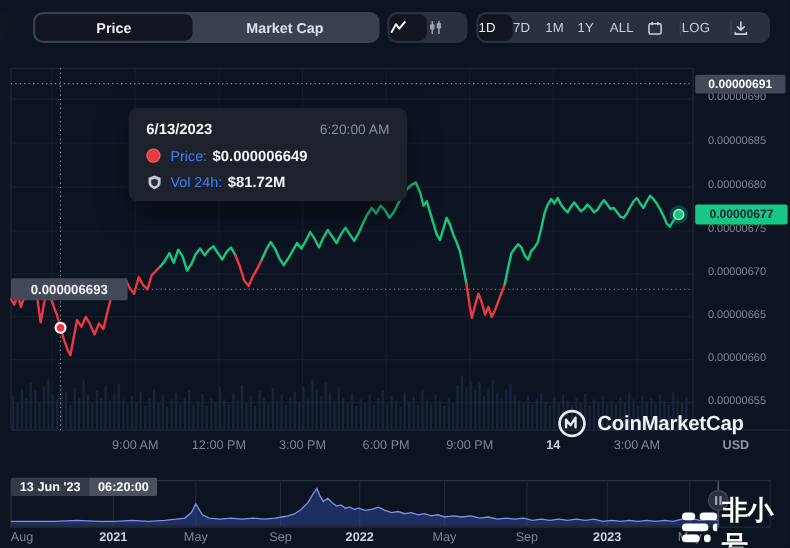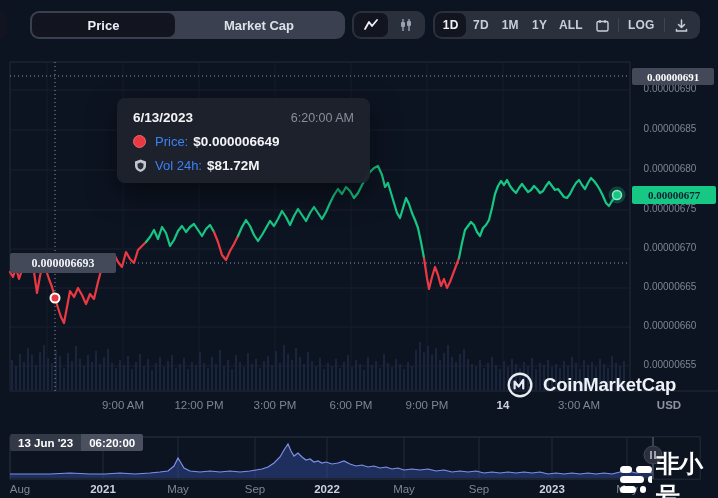--- a/index.html
+++ b/index.html
@@ -10,36 +10,36 @@
 
   
   .sliver{position:absolute;left:-12px;top:11px;width:19px;height:28px;background:#12151f;border-radius:8px;}
   .toggle{position:absolute;left:30px;top:11px;width:315px;height:28px;background:#3a4050;border-radius:9px;
           display:flex;align-items:center;padding:2px;}
   .toggle .opt{height:24px;display:flex;align-items:center;justify-content:center;
                font-size:13px;font-weight:700;color:#dde1e9;border-radius:7px;cursor:pointer;}
   .toggle .opt.sel{background:#12151f;color:#edeff4;}
   .grp{position:absolute;top:11px;height:28px;background:#2b303d;border-radius:9px;
        display:flex;align-items:center;padding:2px;}
-  .grp .it{height:24px;display:flex;align-items:center;justify-content:center;
-           font-size:12px;font-weight:700;color:#c9cedb;border-radius:7px;cursor:pointer;letter-spacing:.2px;}
+  .grp .it{height:24px;display:flex;align-items:center;
+           font-size:12px;font-weight:400;color:#c9cedb;border-radius:7px;cursor:pointer;letter-spacing:.2px;}
   .grp .it.sel{background:#12151f;color:#eef0f5;}
   .vdiv{width:1px;height:14px;background:#3f4554;margin:0 1px;}
 
   
   .ylab{position:absolute;left:634px;width:72px;text-align:center;font-size:10px;color:#7d8496;}
   .xlab{position:absolute;top:399px;width:84px;text-align:center;font-size:11.5px;color:#7d8496;}
   .xlab.b,.nlab.b{color:#cdd2dc;font-weight:700;}
   .nlab{position:absolute;top:483px;width:70px;text-align:center;font-size:11.5px;color:#7d8496;}
   .usd{position:absolute;left:632px;top:399px;width:74px;text-align:center;
        font-size:11.5px;font-weight:700;color:#8d93a3;}
 
   
   .badge{position:absolute;display:flex;align-items:center;justify-content:center;
-         font-weight:700;border-radius:2px;font-family:Liberation Serif, serif;}
+         font-weight:700;border-radius:2px;}
   #badge-top{left:632px;top:68px;width:82px;height:17px;background:#434958;color:#fff;font-size:11px;}
   #badge-cur{left:632px;top:186px;width:84px;height:18px;background:#17c784;color:#0a2133;font-size:11px;}
   #badge-left{left:10px;top:253px;width:106px;height:20px;background:#434958;color:#f0f2f6;font-size:12px;}
   #badge-xtime{left:10px;top:394px;height:17px;display:flex;font-size:11.5px;font-weight:700;color:#fff;
                border-radius:2px;overflow:hidden;position:absolute;margin-top:40px;}
   #badge-xtime .d{background:#343947;display:flex;align-items:center;padding:0 8px;}
   #badge-xtime .t{background:#4a505f;display:flex;align-items:center;padding:0 8px;}
 
   
   .tooltip{position:absolute;left:117px;top:98px;width:253px;height:85px;background:rgba(30,34,43,.97);

